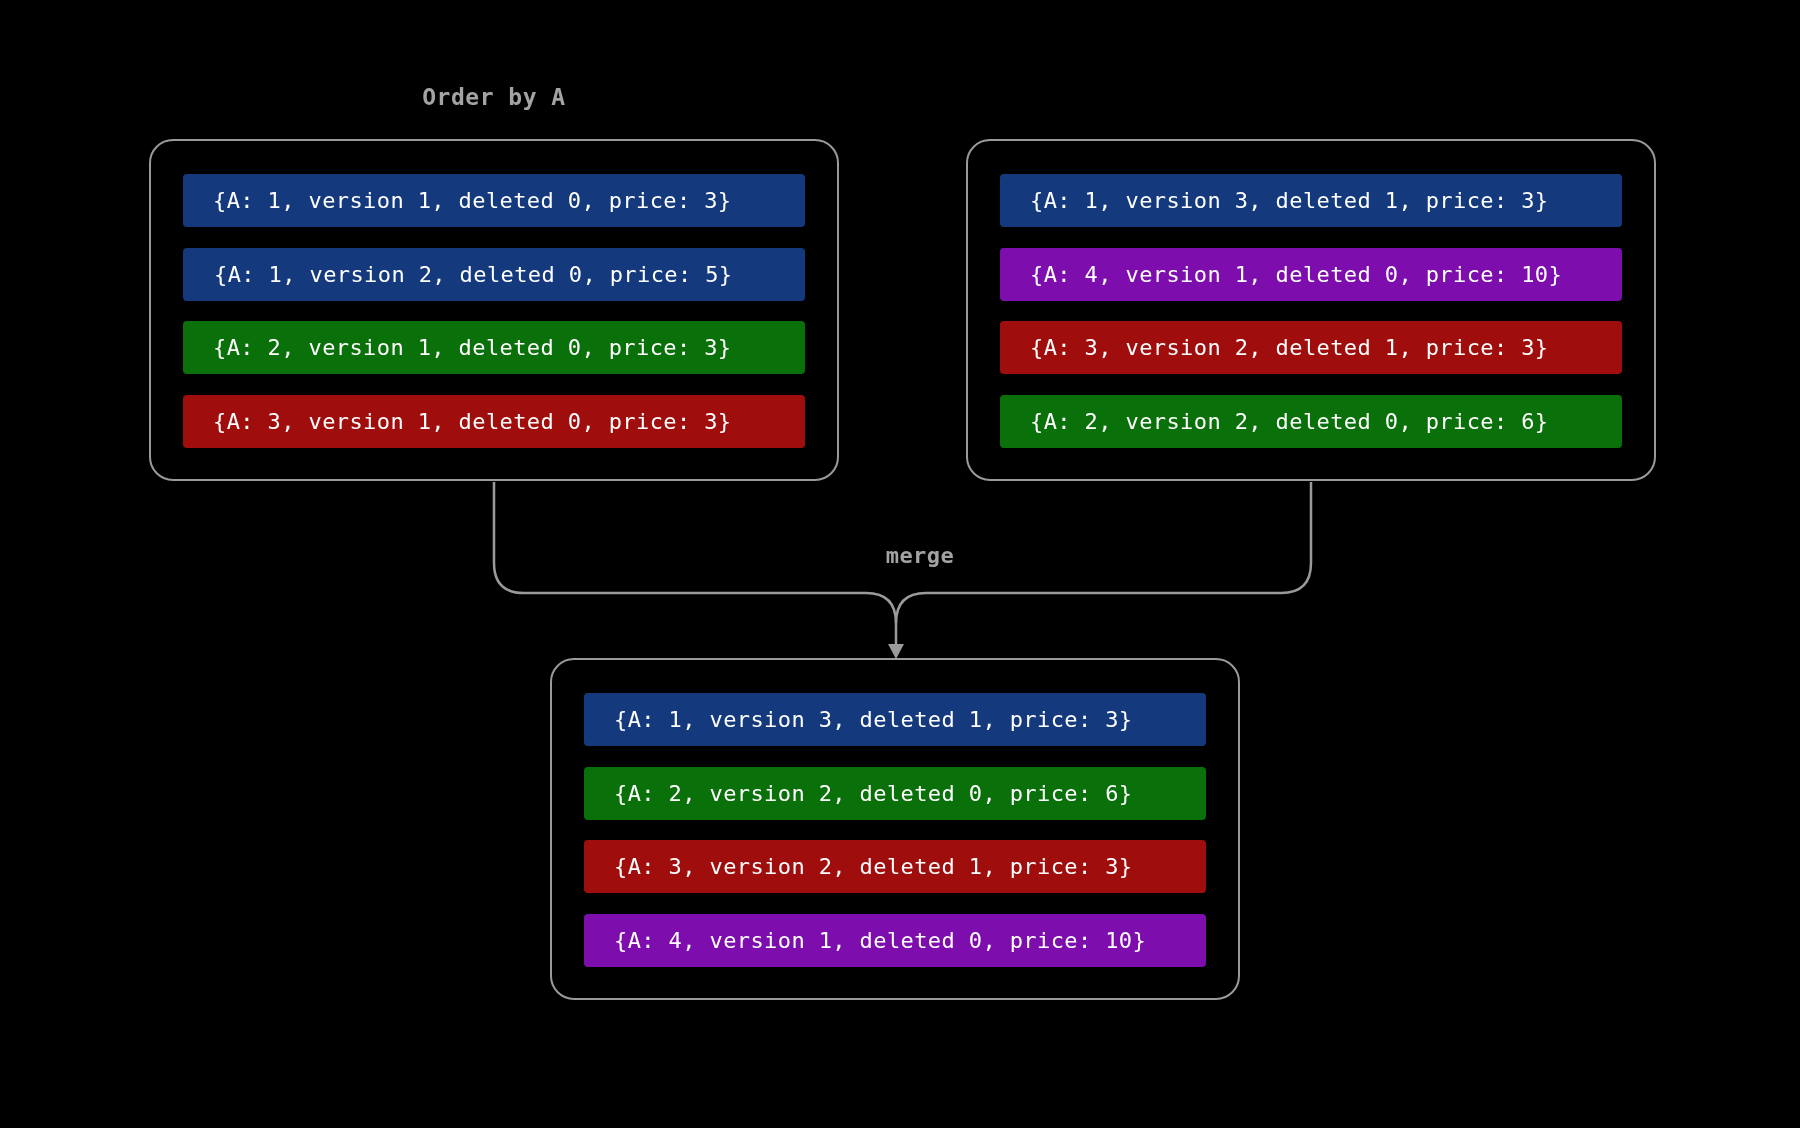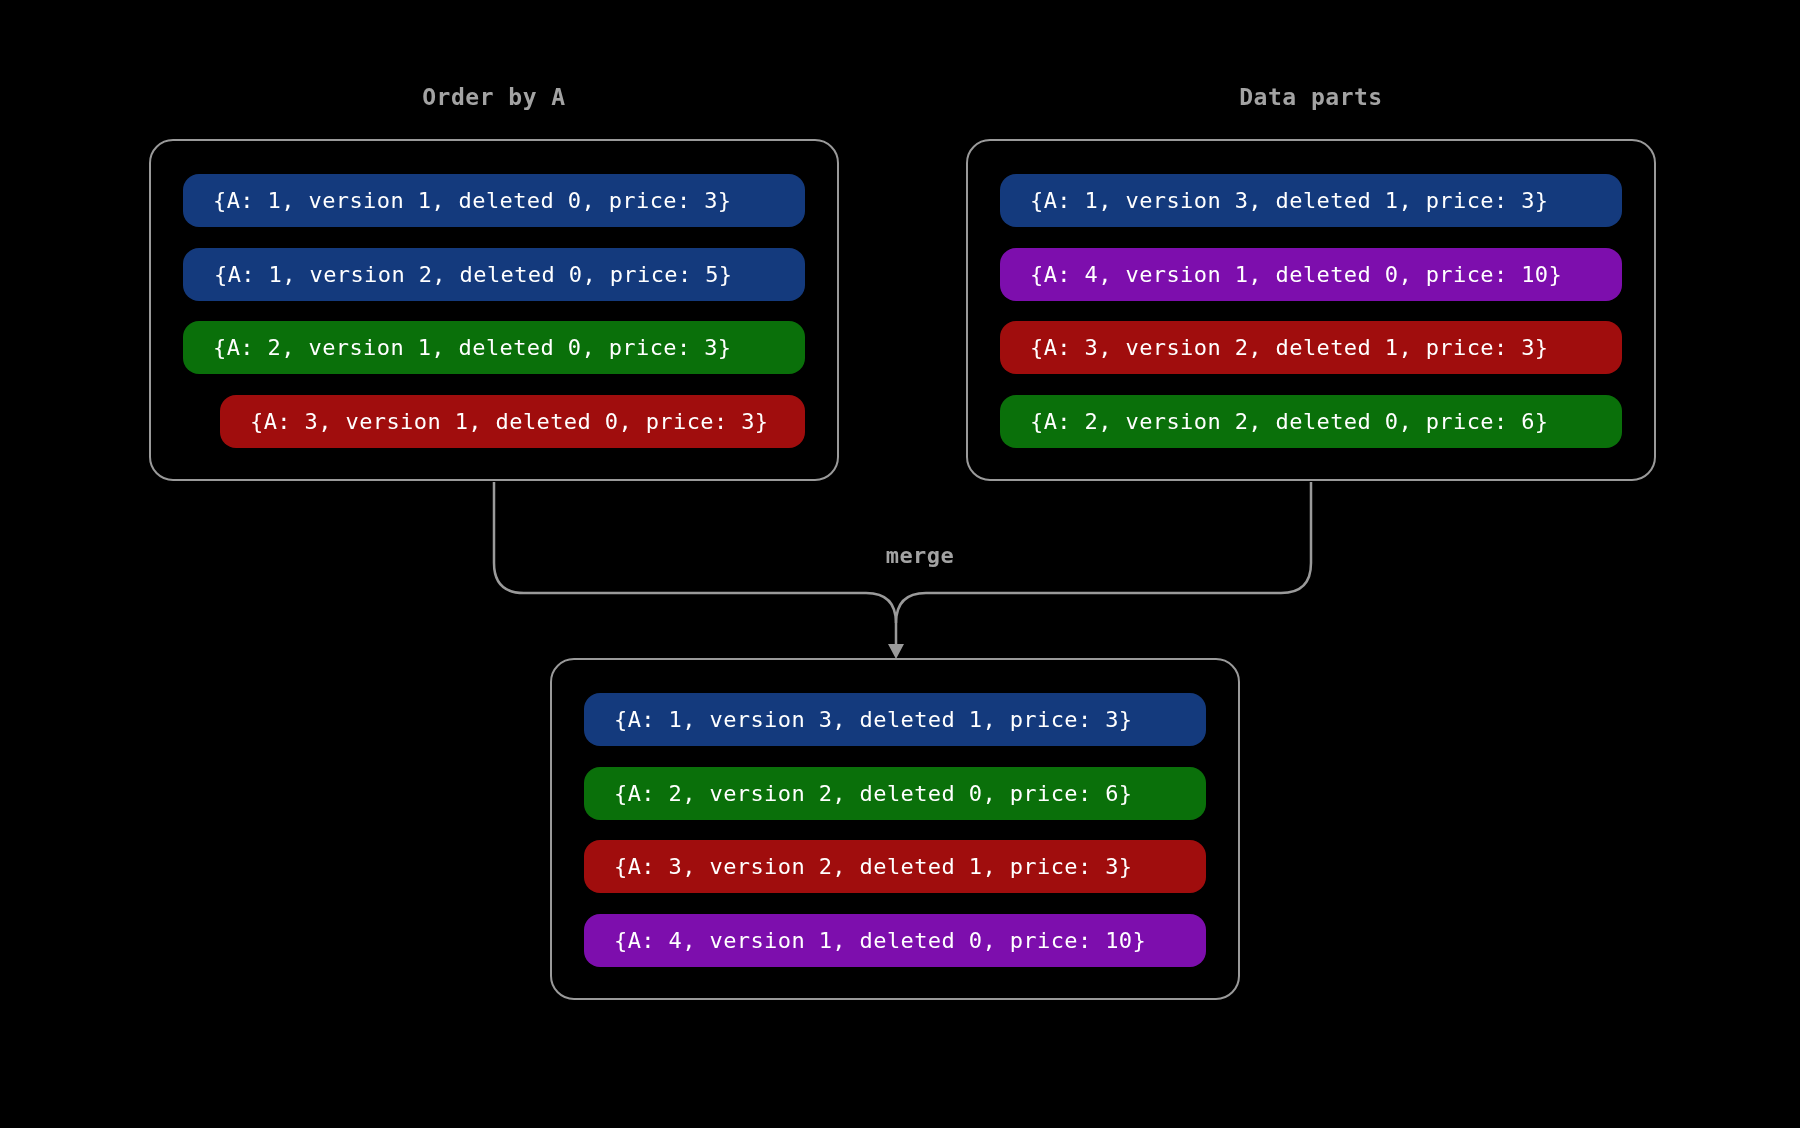--- a/index.html
+++ b/index.html
@@ -35,21 +35,21 @@
     border: 2px solid var(--line);
     border-radius: 24px;
     padding: 33px 32px 31px 32px;
     display: flex;
     flex-direction: column;
     justify-content: space-between;
     background: transparent;
   }
   .row {
     height: 53px;
-    border-radius: 16px;
+    border-radius: 4px;
     display: flex;
     align-items: center;
     padding-left: 30px;
     color: var(--row-text);
     font-size: 22px;
     letter-spacing: 0.4px;
     white-space: pre;
   }
   #panel-left  { left: 149px; top: 139px; }
   #panel-right { left: 966px; top: 139px; }
@@ -80,27 +80,26 @@
   }
   .arrowhead { fill: var(--line); stroke: none; }
 </style>
 </head>
 <body>
 
 <div class="canvas">
 
   <div class="panel-title" id="title-left">Order by A</div>
 
-  <div class="panel-title" id="title-right">Data parts</div>
 
   <div class="panel" id="panel-left">
     <div class="row" style="background-color: rgb(20, 58, 125);">{A: 1, version 1, deleted 0, price: 3}</div>
     <div class="row" style="background-color: rgb(20, 58, 125); padding-left: 31px;">{A: 1, version 2, deleted 0, price: 5}</div>
     <div class="row" style="background-color: rgb(10, 112, 10);">{A: 2, version 1, deleted 0, price: 3}</div>
-    <div class="row" style="background-color: rgb(160, 13, 13); margin-left: 37px;">{A: 3, version 1, deleted 0, price: 3}</div>
+    <div class="row" style="background-color: rgb(160, 13, 13);">{A: 3, version 1, deleted 0, price: 3}</div>
   </div>
 
   <div class="panel" id="panel-right">
     <div class="row" style="background-color: rgb(20, 58, 125);">{A: 1, version 3, deleted 1, price: 3}</div>
     <div class="row" style="background-color: rgb(125, 14, 173);">{A: 4, version 1, deleted 0, price: 10}</div>
     <div class="row" style="background-color: rgb(160, 13, 13);">{A: 3, version 2, deleted 1, price: 3}</div>
     <div class="row" style="background-color: rgb(10, 112, 10);">{A: 2, version 2, deleted 0, price: 6}</div>
   </div>
 
   <div class="merge-label">merge</div>

